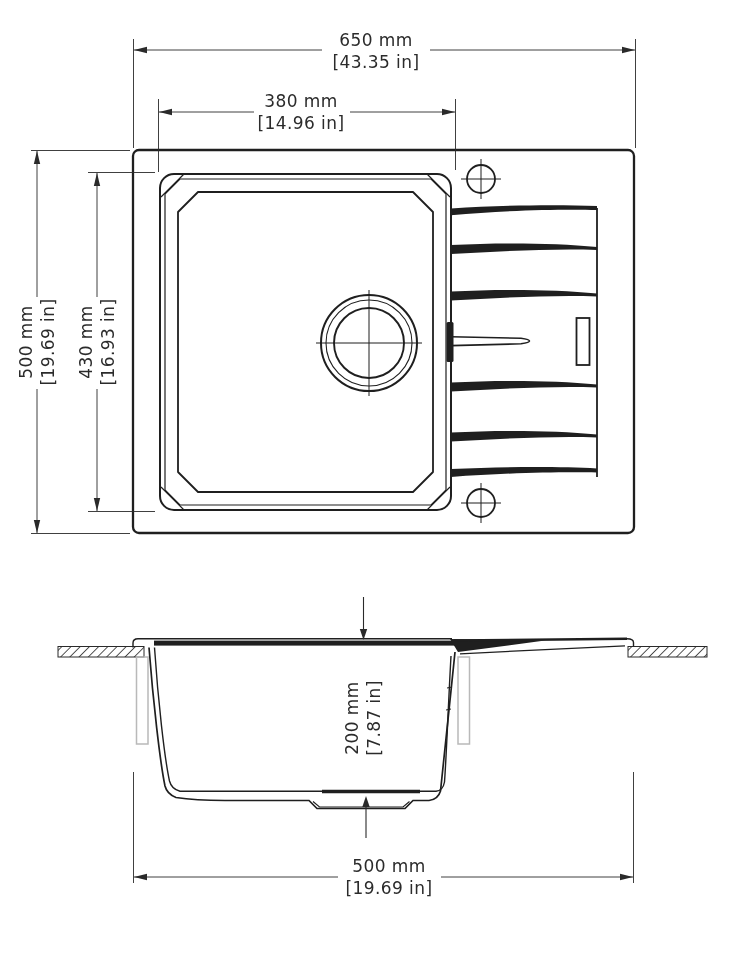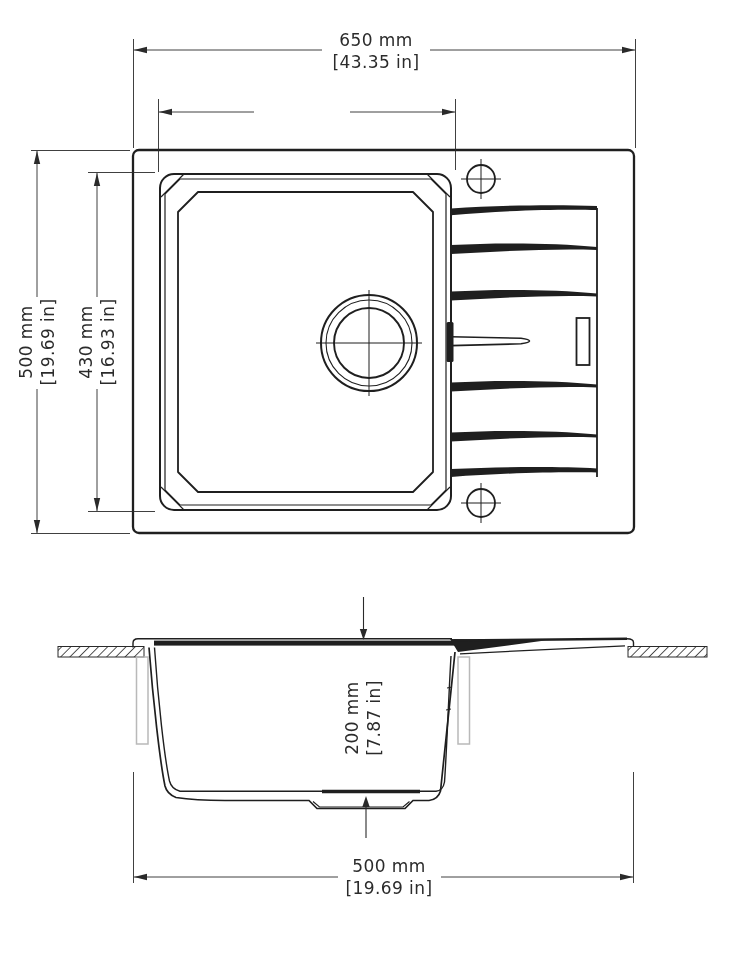--- a/index.html
+++ b/index.html
@@ -164,20 +164,24 @@
         <polygon class="dimf" points="633,877 620,873.8 620,880.2"></polygon>
       </g>
     </g>
   </svg>
 
   <div class="dim-label" style="left:376px;top:51px">
     <span>650 mm</span>
     <span>[43.35 in]</span>
   </div>
 
+  <div class="dim-label" style="left:301px;top:112px">
+    <span>380 mm</span>
+    <span>[14.96 in]</span>
+  </div>
 
   <div class="dim-label vertical" style="left:37px;top:342px">
     <span>500 mm</span>
     <span>[19.69 in]</span>
   </div>
 
   <div class="dim-label vertical" style="left:97px;top:342px">
     <span>430 mm</span>
     <span>[16.93 in]</span>
   </div>

